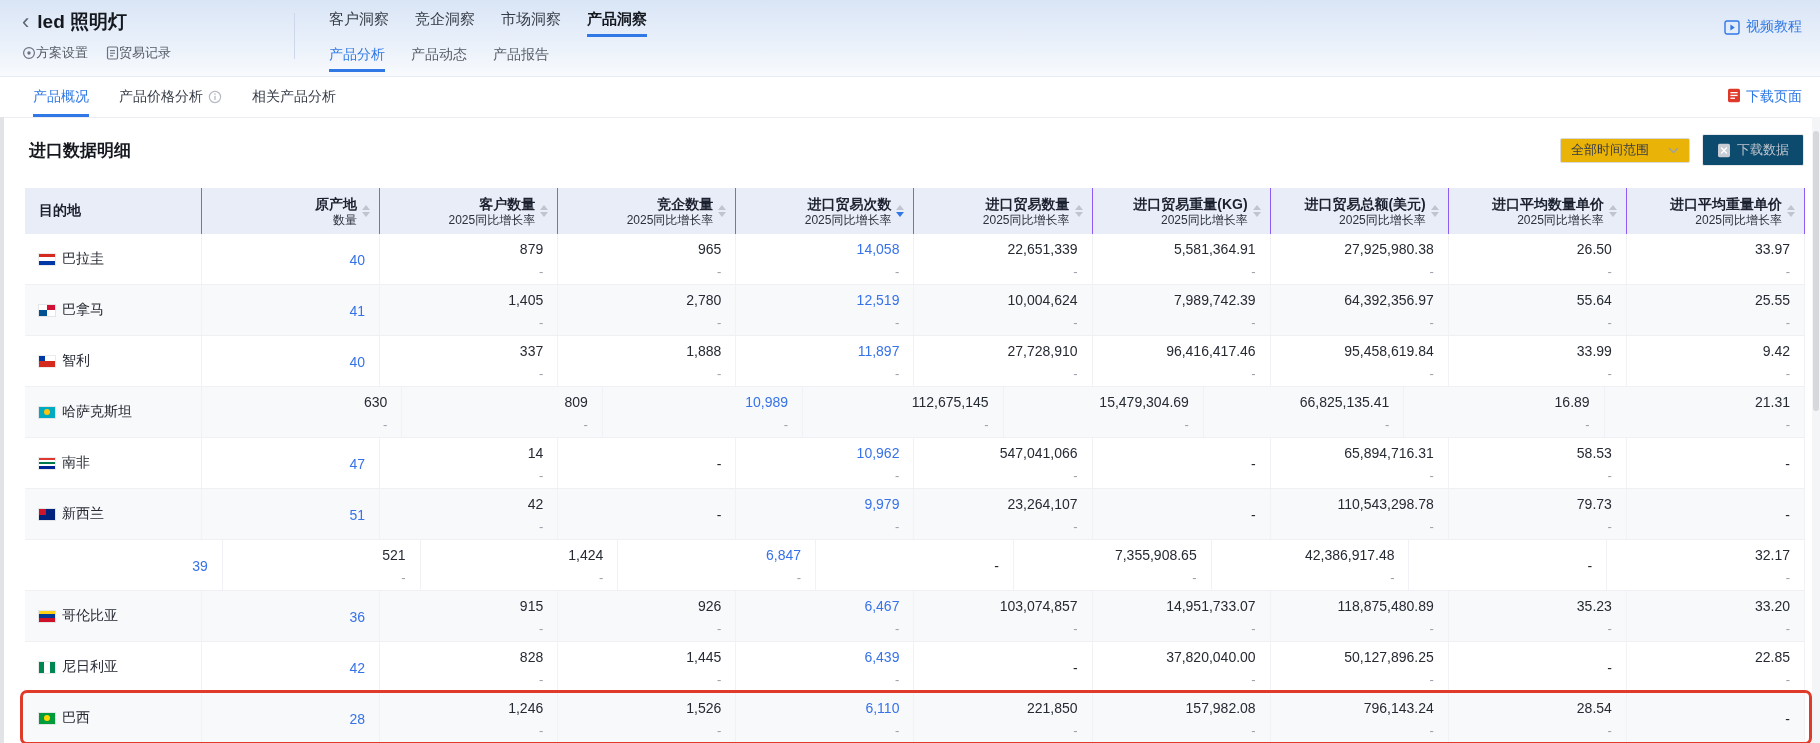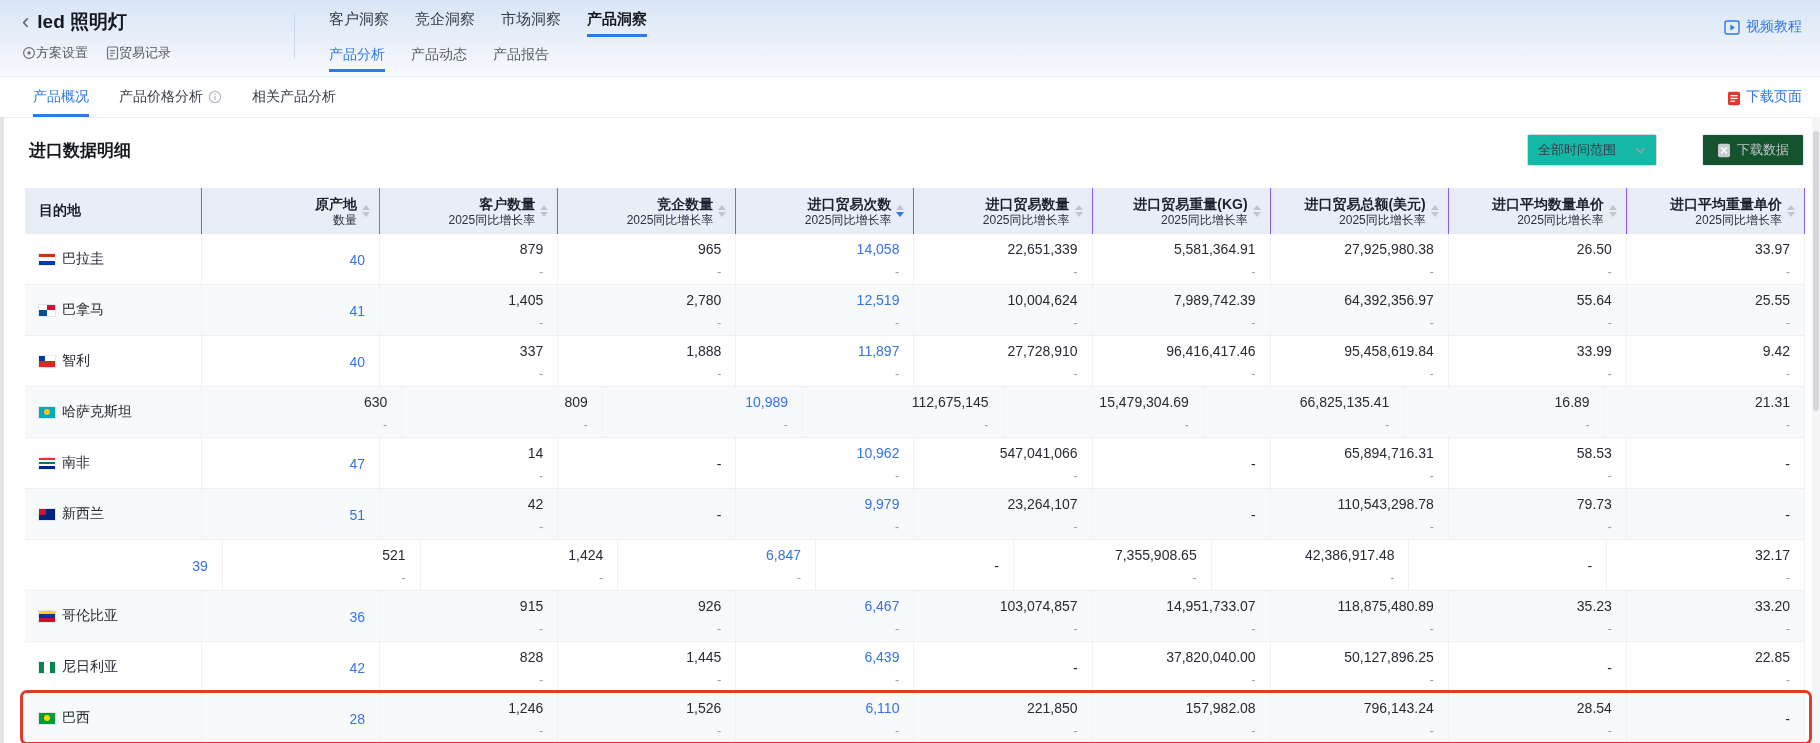--- a/index.html
+++ b/index.html
@@ -27,34 +27,34 @@
   .tb-right{margin-left:auto;padding:18px 18px 0 0;}
   .video-link{display:flex;align-items:center;gap:6px;color:var(--accent);font-size:14px;cursor:pointer;}
 
   
   .nav2{position:absolute;top:77px;left:0;right:0;height:40px;background:#fff;
         border-bottom:1px solid #ebedf2;display:flex;align-items:stretch;padding:0 18px 0 33px;}
   .nav2-tabs{display:flex;gap:30px;}
   .nav2-tab{display:flex;align-items:center;gap:5px;font-size:14px;color:#353b46;position:relative;cursor:pointer;}
   .nav2-tab.active{color:var(--accent);}
   .nav2-tab.active::after{content:'';position:absolute;left:0;right:0;bottom:0;height:3px;background:var(--accent);}
-  .dl-page{margin-left:auto;align-self:center;display:flex;align-items:flex-end;gap:5px;
+  .dl-page{margin-left:auto;align-self:center;display:flex;align-items:flex-start;gap:5px;
            color:var(--accent);font-size:14px;cursor:pointer;}
 
   
   .section-head{position:absolute;top:117px;left:0;right:0;height:66px;display:flex;
                 align-items:center;padding:0 16px 0 29px;}
   .sec-title{font-size:17px;font-weight:bold;color:#15181f;}
   .controls{margin-left:auto;display:flex;align-items:center;gap:12px;}
-  .select{width:130px;height:32px;box-sizing:border-box;border:1px solid #d9d9d9;border-radius:2px;
-          background:#14b8a6;display:flex;align-items:center;justify-content:space-between;
+  .select{width:130px;height:25px;box-sizing:border-box;border:1px solid #d9d9d9;border-radius:2px;
+          background:#eab308;display:flex;align-items:center;justify-content:space-between;
           padding:0 10px;font-size:13px;color:#353b46;cursor:pointer;}
-  .dl-btn{height:32px;box-sizing:border-box;padding:0 14px;background:#14532d;border:1px solid #e6e8ec;
+  .dl-btn{height:32px;box-sizing:border-box;padding:0 14px;background:#0c4a6e;border:1px solid #e6e8ec;
           border-radius:2px;color:#c1c5cc;font-size:13px;display:flex;align-items:center;gap:6px;
-          font-family:inherit;margin-left:33px;}
+          font-family:inherit;}
 
   
   .table{position:absolute;top:188px;left:25px;width:1780px;}
   .t-head{display:flex;height:46px;background:#e9edf8;}
   .h-cell{flex:1;display:flex;align-items:center;justify-content:flex-end;
           border-right:1px solid #8b5cf6;padding-right:9px;box-sizing:border-box;cursor:pointer;}
   .h-cell.c0{flex:none;width:177px;justify-content:flex-start;padding-left:14px;
              font-size:14px;font-weight:bold;color:#1c2130;cursor:default;}
   .h-text{text-align:right;}
   .h-l1{display:block;font-size:14px;font-weight:bold;color:#1c2130;line-height:18px;}

